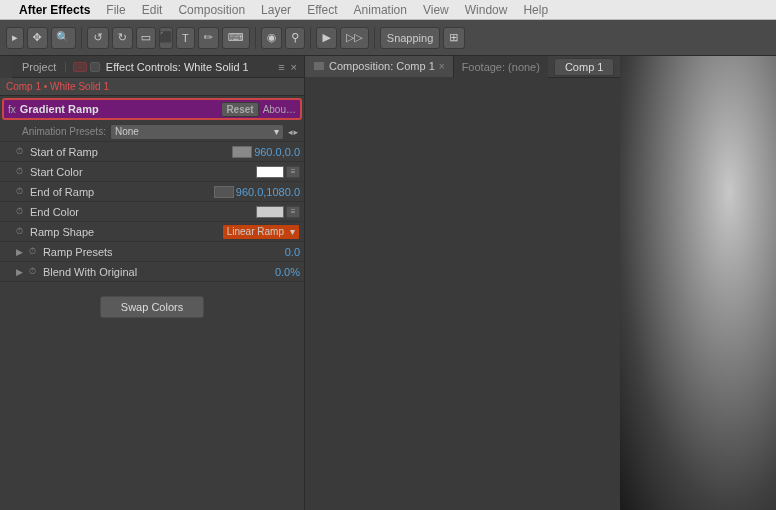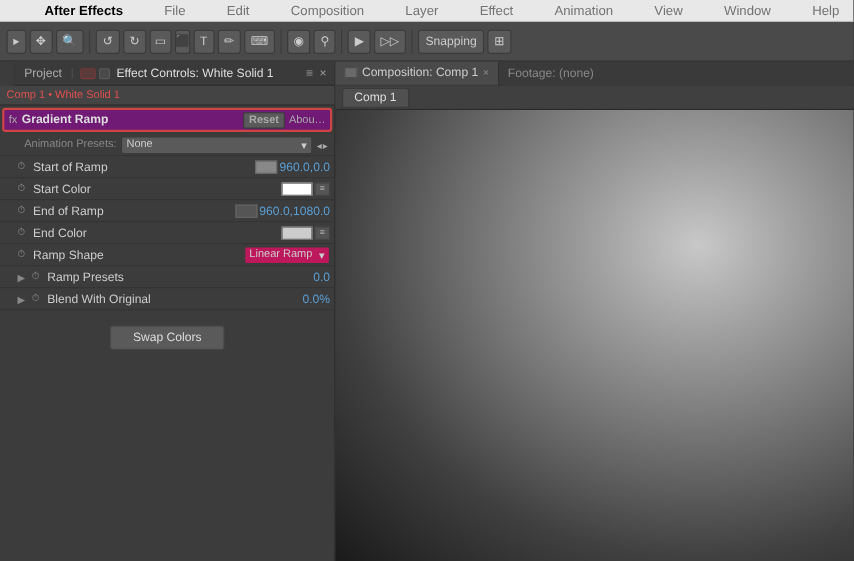--- a/index.html
+++ b/index.html
@@ -15,21 +15,20 @@
 
     
     #menu-bar {
       background: #e8e8e8;
       height: 20px;
       display: flex;
       align-items: center;
       padding: 0 6px;
       gap: 2px;
       border-bottom: 1px solid #bbb;
-      justify-content: space-between;
     }
     .menu-item {
       padding: 2px 7px;
       font-size: 12px;
       color: #737373;
       cursor: pointer;
       border-radius: 3px;
     }
     #apple-logo {
       font-size: 13px;
@@ -284,21 +283,21 @@
       border: 1px solid #444;
       cursor: pointer;
       display: flex;
       align-items: center;
       justify-content: center;
       font-size: 8px;
       color: #aaa;
     }
 
     .ramp-dropdown {
-      background: #be185d;
+      background: #c2410c;
       border: 1px solid #3a3a3a;
       border-radius: 2px;
       color: #ccc;
       font-size: 10px;
       padding: 1px 4px;
       height: 16px;
       display: flex;
       align-items: center;
       cursor: pointer;
       gap: 2px;
@@ -322,21 +321,21 @@
       font-size: 11px;
       padding: 4px 20px;
       cursor: pointer;
       text-align: center;
     }
 
     
     #right-panel {
       flex: 1;
       display: flex;
-      flex-direction: column;
+      flex-direction: row;
     }
 
     
     #comp-tabs {
       background: #3a3a3a;
       height: 22px;
       display: flex;
       align-items: center;
       border-bottom: 1px solid #2a2a2a;
     }

